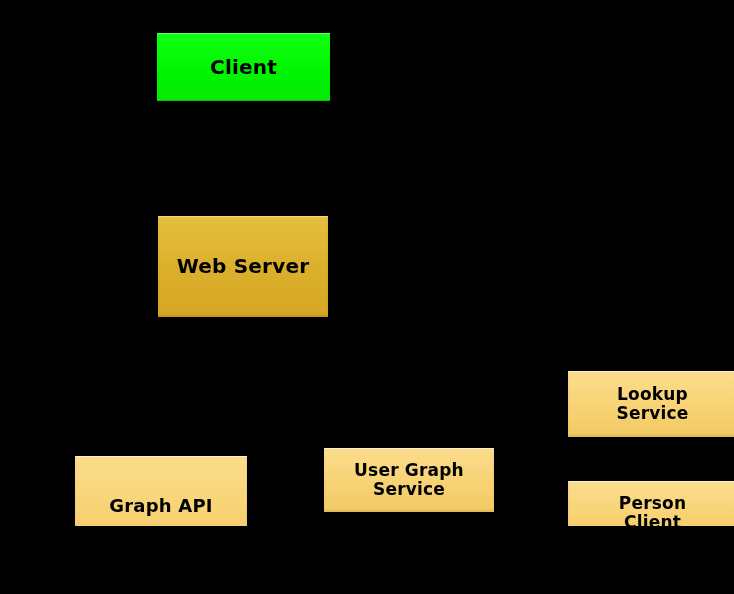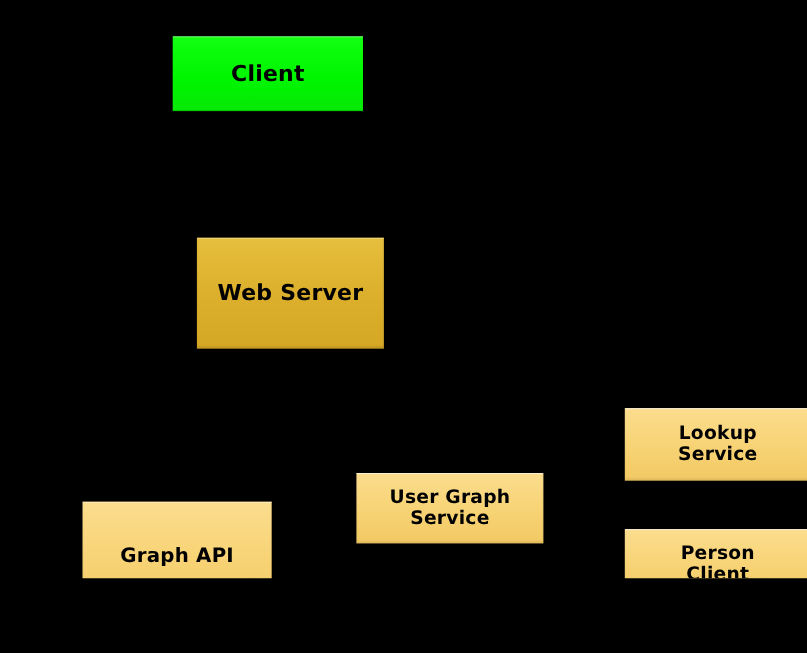--- a/index.html
+++ b/index.html
@@ -45,21 +45,20 @@
     font-size: 20px;
   }
 
   
   .node--gold {
     background: linear-gradient(180deg, #e6bf3e 0%, #dcb02c 50%, #d5a724 100%);
     box-shadow: 3px 4px 6px rgba(0,0,0,0.9),
                 inset 0 1px 0 rgba(255,255,255,0.38),
                 inset 0 -2px 2px rgba(0,0,0,0.10);
     font-size: 20px;
-    margin-left: 21px;
   }
 
   
   .node--amber {
     background: linear-gradient(180deg, #fbdd8e 0%, #f8d477 48%, #f2c963 100%);
     box-shadow: 3px 4px 6px rgba(0,0,0,0.9),
                 inset 0 1px 0 rgba(255,255,255,0.55),
                 inset 0 -2px 2px rgba(0,0,0,0.08);
     font-size: 18px;
     margin-left: 40px;
@@ -77,21 +76,21 @@
 
   <div class="node node--gold" style="left:158px; top:216px; width:170px; height:101px;">
     <span class="label">Web Server</span>
   </div>
 
   <div class="node node--amber small" style="left:528px; top:371px; width:169px; height:66px;">
     <span class="label">Lookup
 Service</span>
   </div>
 
-  <div class="node node--amber small" style="left:284px; top:430px; width:170px; height:64px;">
+  <div class="node node--amber small" style="left:284px; top:448px; width:170px; height:64px;">
     <span class="label">User Graph
 Service</span>
   </div>
 
   <div class="node node--amber small" style="left:528px; top:481px; width:169px; height:64px;">
     <span class="label">Person
 Client</span>
   </div>
 
   <div class="node node--amber" style="left:35px; top:456px; width:172px; height:101px;">

